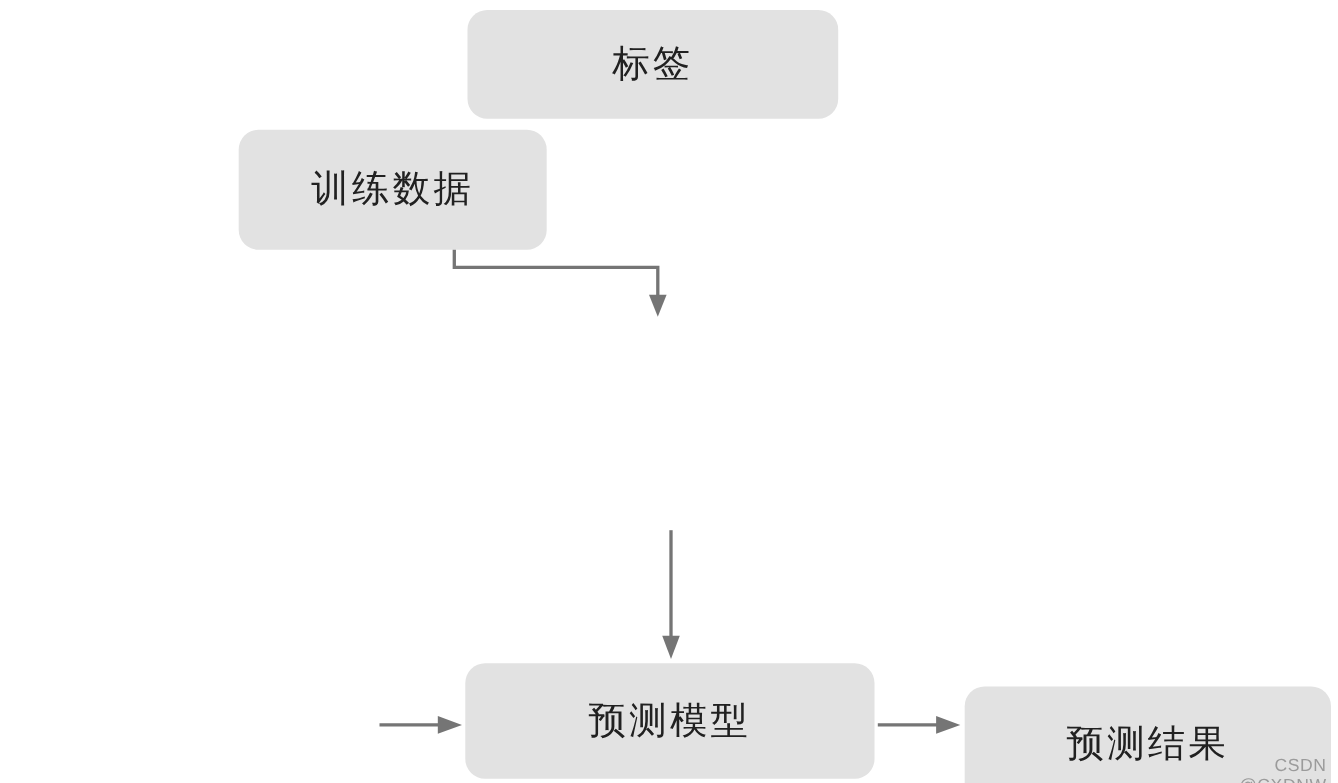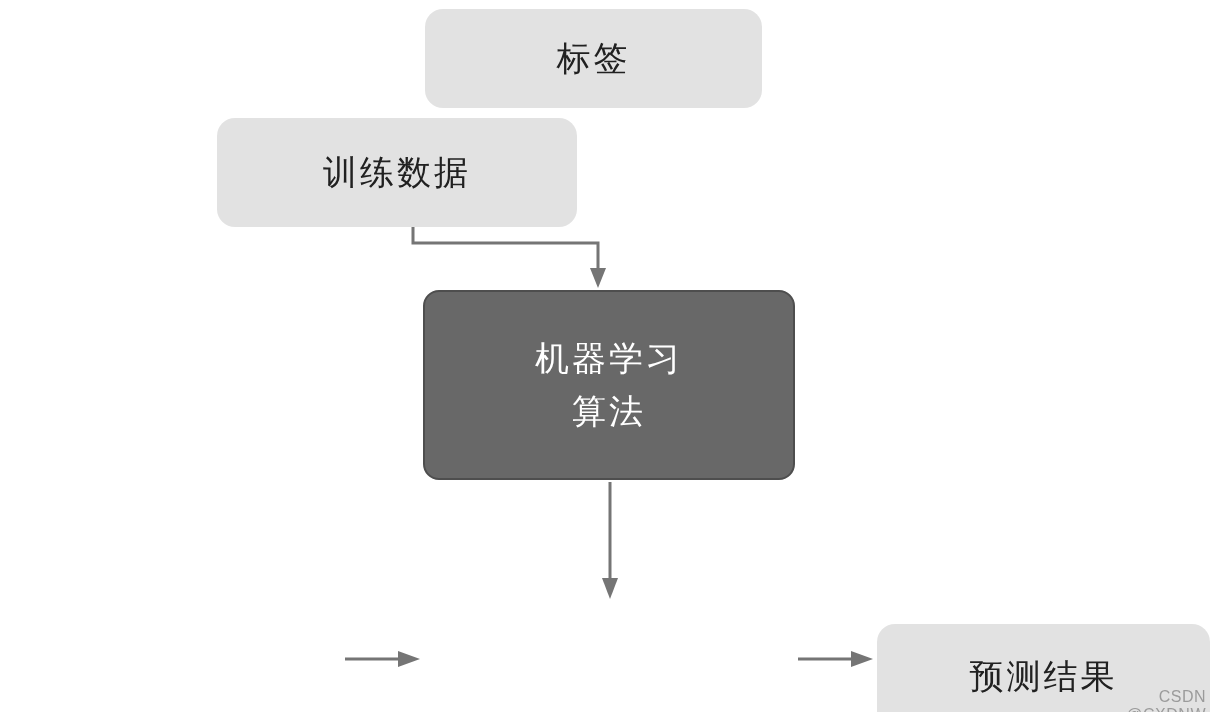--- a/index.html
+++ b/index.html
@@ -31,21 +31,21 @@
     line-height: 1.55;
     white-space: pre-line;
   }
   .node.dark {
     background: var(--dark-node-bg, #686868);
     border: 2px solid var(--dark-node-border, #4e4e4e);
     color: var(--dark-node-text, #ffffff);
     border-radius: 16px;
   }
   #node-label        { left: 425px; top: 9px;   width: 337px; height: 99px;  }
-  #node-training     { left: 217px; top: 118px; width: 360px; height: 109px; }
+  #node-training     { left: 217px; top: 118px; width: 280px; height: 109px; }
   #node-algorithm    { left: 423px; top: 290px; width: 372px; height: 190px; }
   #node-new-data     { left: 8px;   top: 603px; width: 336px; height: 105px; }
   #node-model        { left: 423px; top: 603px; width: 372px; height: 105px; }
   #node-result       { left: 877px; top: 624px; width: 333px; height: 105px; }
   .arrows {
     position: absolute;
     left: 0; top: 0;
     width: 1216px;
     height: 712px;
     pointer-events: none;
@@ -72,24 +72,23 @@
 </style>
 </head>
 <body>
 
 <div class="canvas">
 
   <div class="node" id="node-label">标签</div>
 
   <div class="node" id="node-training">训练数据</div>
 
-  <div class="node dark" id="node-algorithm">机器学习
-算法</div>
 
 
+  <div class="node" id="node-model">预测模型</div>
 
   <div class="node" id="node-result">预测结果</div>
 
   <svg class="arrows" viewBox="0 0 1216 712">
 
     <g>
       <polyline points="413,227 413,243 598,243 598,270"></polyline>
       <polygon points="590,268 606,268 598,288"></polygon>
     </g>
 

